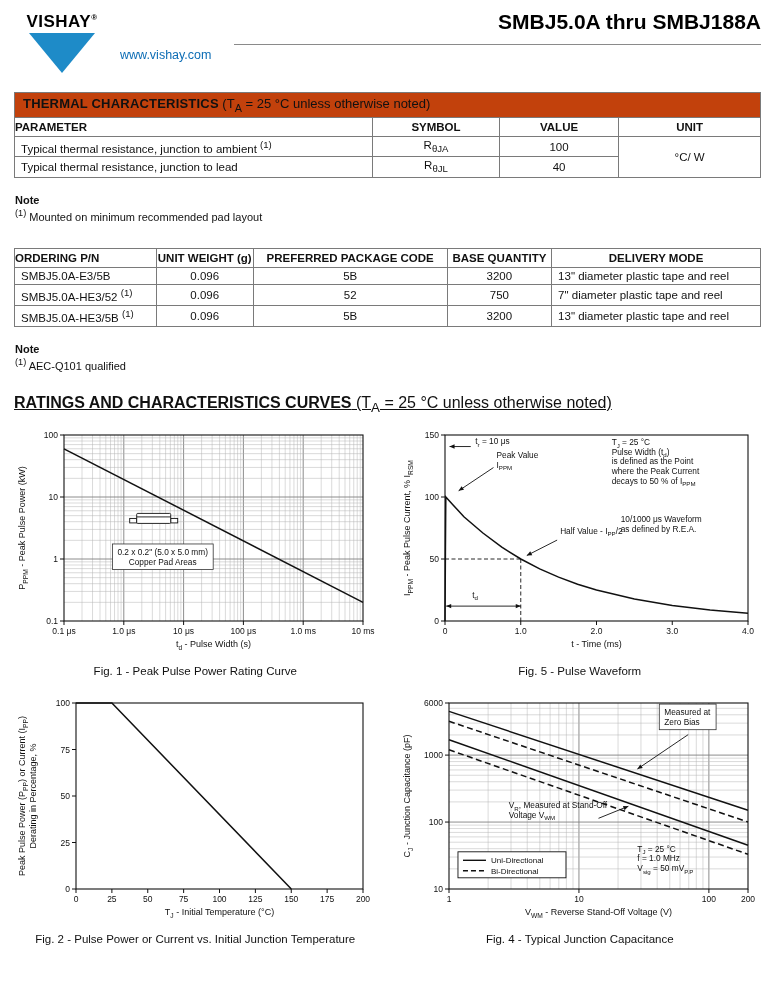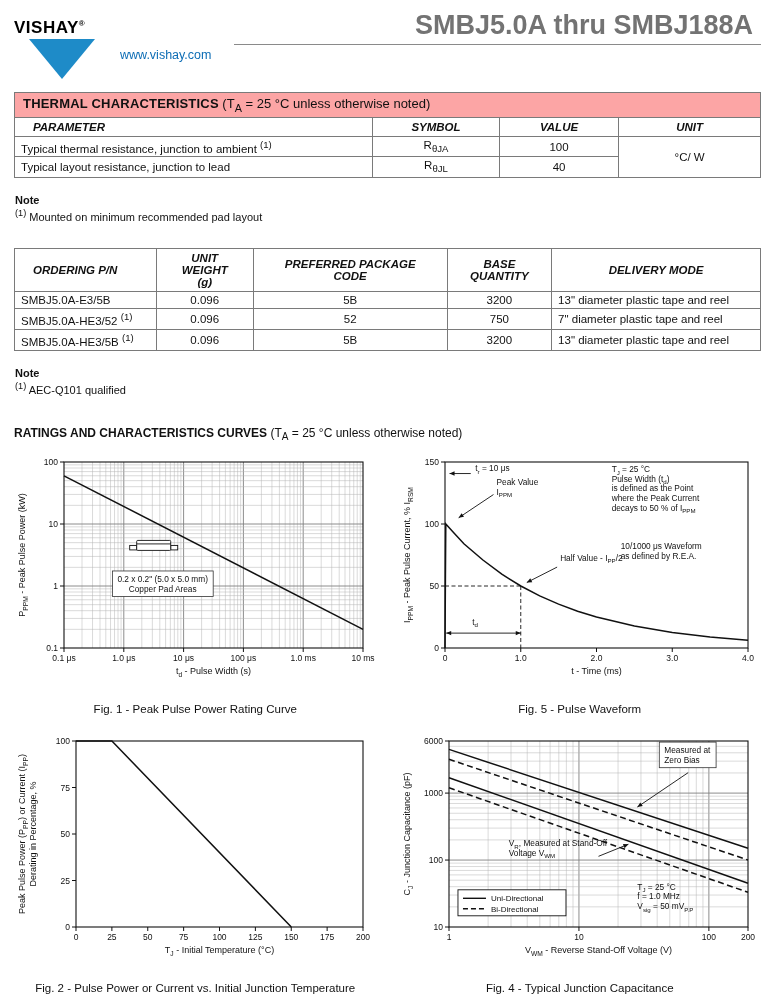--- a/index.html
+++ b/index.html
@@ -5,49 +5,49 @@
   * { box-sizing: border-box; margin: 0; padding: 0; }
   html,body { background:#fff; }
   body {
     width: 775px; height: 1002px; overflow: hidden;
     font-family: "Liberation Sans", sans-serif; color: #111;
   }
   .page { padding: 0 14px; position: relative; }
 
   
   header { position: relative; height: 92px; }
-  .logo { position: absolute; left: 0px; top: 18px; width: 96px; }
+  .logo { position: absolute; left: 0px; top: 12px; width: 96px; text-align: center; }
   .logo-text { font-weight: bold; font-size: 17px; letter-spacing: .5px; color:#000; }
   .logo-text sup { font-size: 8px; }
   .logo-tri { width: 0; height: 0; margin: 1px auto 0; border-left: 33px solid transparent;
               border-right: 33px solid transparent; border-top: 40px solid #1e8bc8; }
   .website { position: absolute; left: 106px; top: 48px; font-size: 12.5px; color: #0d6db5; text-decoration: none; }
-  .doc-title { position: absolute; right: 8px; top: 10px; font-size: 27px; font-weight: bold; color:#737373; }
+  .doc-title { position: absolute; right: 0; top: 10px; font-size: 21px; font-weight: bold; color:#000000; }
   .head-rule { position: absolute; left: 220px; right: 0; top: 44px; border-bottom: 1px solid #8a8a8a; }
   .doc-subtitle { position: absolute; right: 0; top: 50px; font-size: 16.5px; color: #3c3c3c; }
 
   
-  .tbl-title { background: #fca5a5; border: 1px solid #7a7a7a; border-bottom: none;
+  .tbl-title { background: #c2410c; border: 1px solid #7a7a7a; border-bottom: none;
                padding: 3px 8px; font-size: 13px; }
   .tbl-title b { letter-spacing: .2px; }
   table.ds { width: 100%; border-collapse: collapse; font-size: 11.5px; }
   table.ds th, table.ds td { border: 1px solid #7a7a7a; padding: 2px 6px; text-align: center; }
-  table.ds th { font-weight: bold; padding: 3px 18px; font-style: italic; }
+  table.ds th { font-weight: bold; padding: 3px 0; }
   table.ds .left { text-align: left; }
   .note { margin: 5px 0 0 1px; font-size: 11px; }
   .note-label { font-weight: bold; margin-bottom: 2px; margin-top: 16px; }
   .block.ordering { margin-top: 26px; }
 
-  .ratings-heading { margin: 30px 0 0 0; font-size: 12px; font-weight: bold; }
+  .ratings-heading { margin: 22px 0 0 0; font-size: 16px; font-weight: bold; text-decoration: underline; }
   .ratings-heading .hnote { font-weight: normal; }
 
   
   .charts { display: grid; grid-template-columns: 1fr 1fr; column-gap: 22px; row-gap: 18px; margin-top: 12px; }
   figure.chart { margin: 0; text-align: center; }
-  figcaption { font-size: 11.5px; margin-top: 15px; color: #111; }
+  figcaption { font-size: 11.5px; margin-top: 4px; color: #111; }
   svg text { font-family: "Liberation Sans", sans-serif; }
 </style>
 </head>
 <body>
 
 <div class="page">
 
   <header>
     <div class="logo">
       <div class="logo-text"><span>VISHAY</span><sup>®</sup></div>
@@ -78,21 +78,21 @@
         </tr>
       </thead>
       <tbody>
         <tr>
           <td class="left">Typical thermal resistance, junction to ambient <sup>(1)</sup></td>
           <td>R<sub>θJA</sub></td>
           <td>100</td>
           <td rowspan="2">°C/ W</td>
         </tr>
         <tr>
-          <td class="left">Typical layout resistance, junction to lead</td>
+          <td class="left">Typical thermal resistance, junction to lead</td>
           <td>R<sub>θJL</sub></td>
           <td>40</td>
         </tr>
       </tbody>
     </table>
     <div class="note">
       <div class="note-label">Note</div>
       <div class="note-text"><sup>(1)</sup>  Mounted on minimum recommended pad layout</div>
     </div>
   </section>

